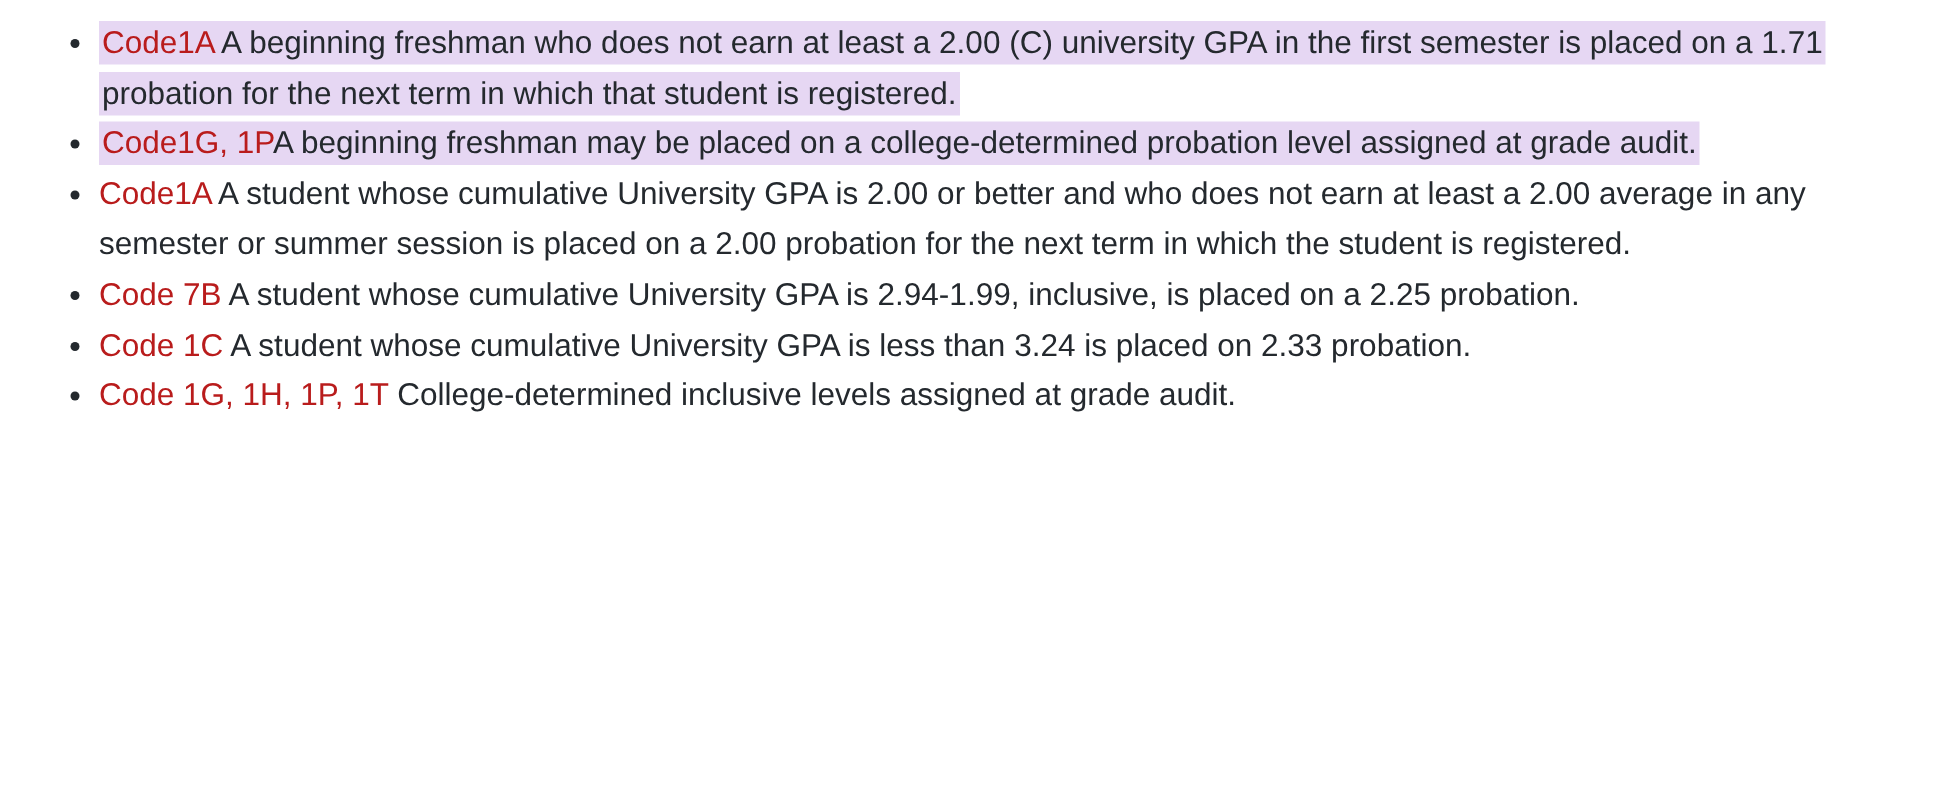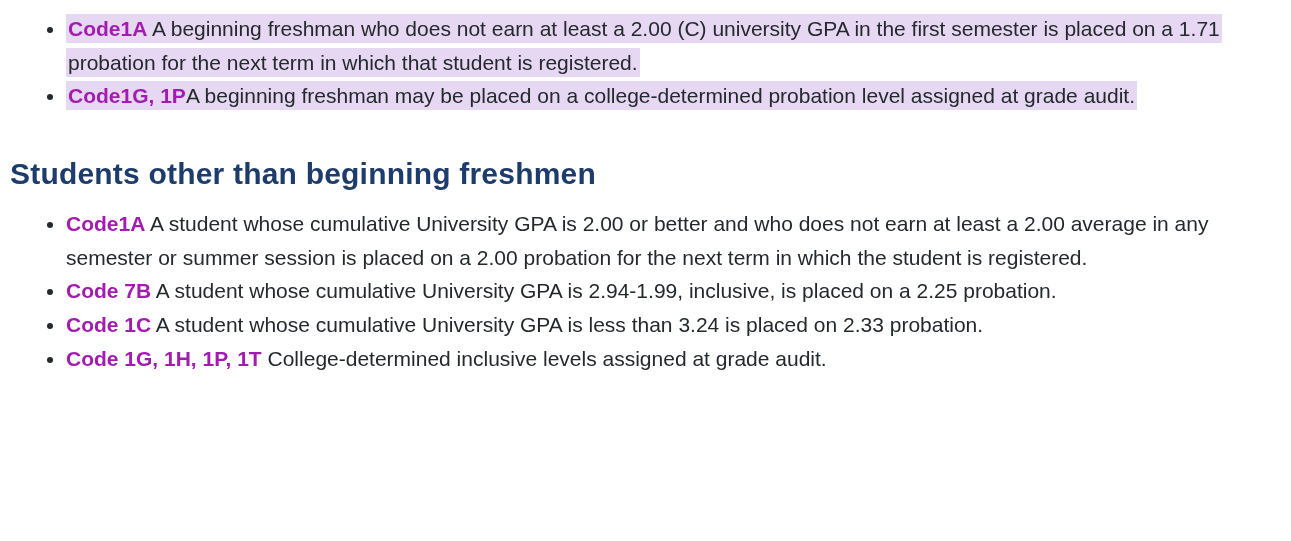--- a/index.html
+++ b/index.html
@@ -37,22 +37,22 @@
       color: #24292e;
     }
     ul.bullet-list li {
       font-size: 21px;
       line-height: 1.6;
       color: #24292e;
       margin: 0;
       padding: 0;
     }
     .code-label {
-      font-weight: 700;
-      color: #a21caf;
+      font-weight: 400;
+      color: #b91c1c;
     }
     .hl {
       background: #e6d7f3;
       padding: 3px 2px;
       -webkit-box-decoration-break: clone;
       box-decoration-break: clone;
     }
   </style>
 </head>
 <body>
@@ -65,21 +65,20 @@
         <li>
           <span class="hl"><span class="code-label">Code1A</span><span> A beginning freshman who does not earn at least a 2.00 (C) university GPA in the first semester is placed on a 1.71 probation for the next term in which that student is registered.</span></span>
         </li>
         <li>
           <span class="hl"><span class="code-label">Code1G, 1P</span><span>A beginning freshman may be placed on a college-determined probation level assigned at grade audit.</span></span>
         </li>
       </ul>
     </section>
 
     <section>
-      <h2 class="section-heading">Students other than beginning freshmen</h2>
       <ul class="bullet-list">
         <li>
           <span class="code-label">Code1A</span><span> A student whose cumulative University GPA is 2.00 or better and who does not earn at least a 2.00 average in any semester or summer session is placed on a 2.00 probation for the next term in which the student is registered.</span>
         </li>
         <li>
           <span class="code-label">Code 7B</span><span> A student whose cumulative University GPA is 2.94-1.99, inclusive, is placed on a 2.25 probation.</span>
         </li>
         <li>
           <span class="code-label">Code 1C</span><span> A student whose cumulative University GPA is less than 3.24 is placed on 2.33 probation.</span>
         </li>

